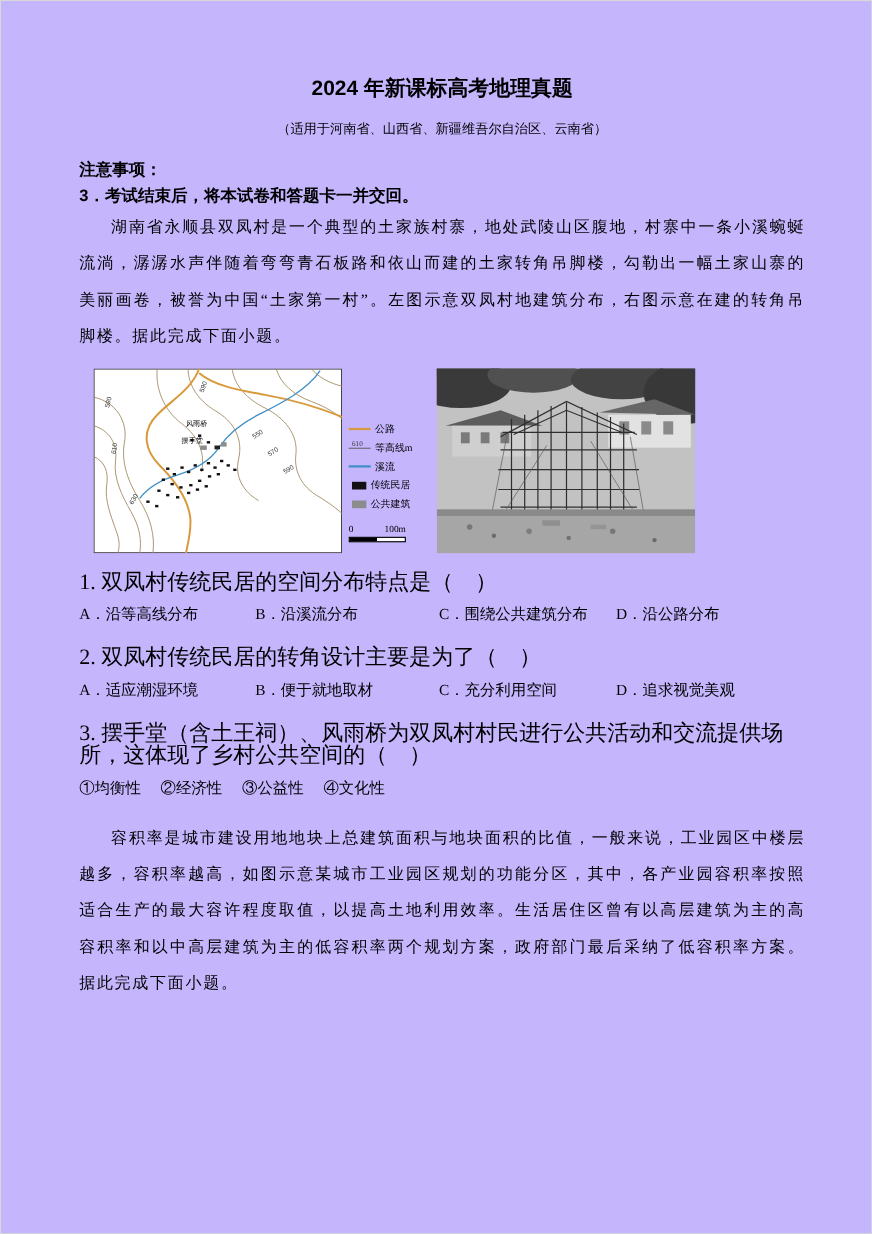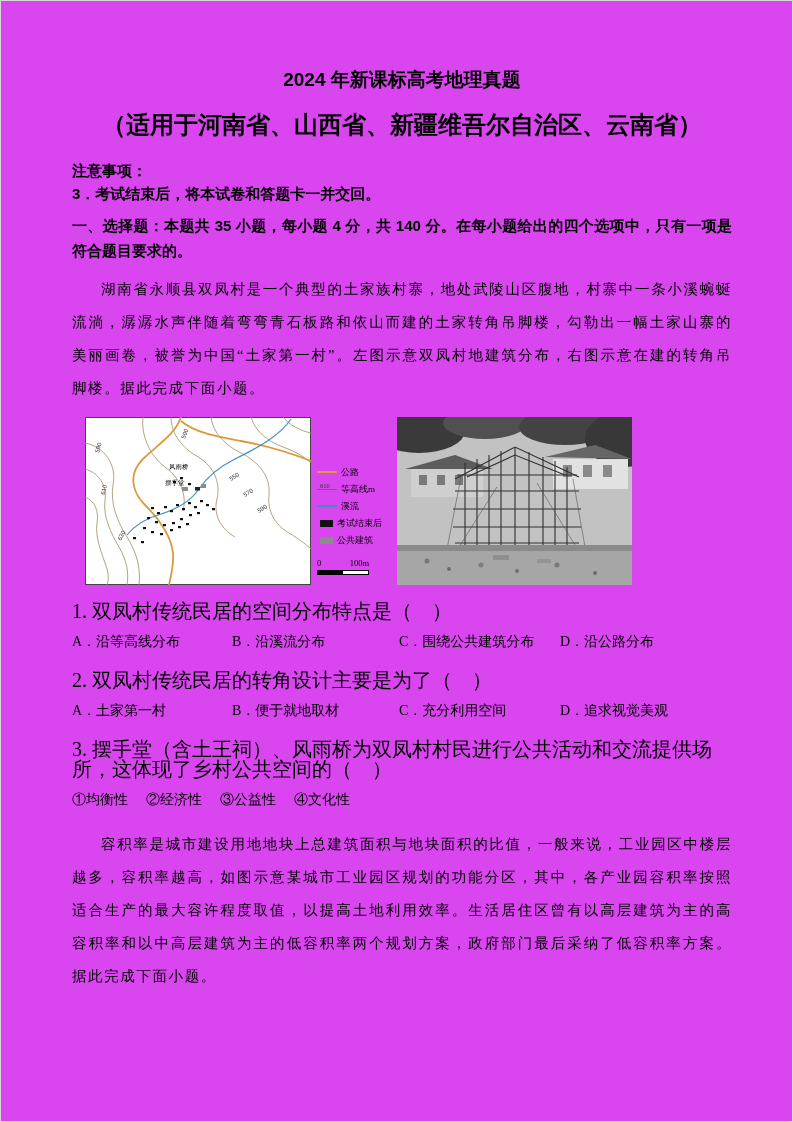--- a/index.html
+++ b/index.html
@@ -1,41 +1,41 @@
 <!DOCTYPE html>
 <html><head>
 <meta charset="utf-8">
 <style>
   html,body { margin:0; padding:0; background:#ffffff; }
   .page {
     position:relative;
     width:793px; height:1122px;
     box-sizing:border-box;
-    background:#d946ef;
+    background:#c4b5fd;
     border:1px solid #d8d8d8;
     padding:66px 60px 30px 71px;
     overflow:hidden;
     font-family:"Liberation Serif","DejaVu Serif",serif;
     color:#000;
   }
   .title {
     margin:0 0 16px 0;
     font-size:19px; font-weight:bold; text-align:center;
     font-family:"Liberation Sans","DejaVu Sans",sans-serif;
   }
   .subtitle {
     margin:0 0 18px 0;
-    font-size:24px; font-weight:bold; text-align:center;
+    font-size:12px; font-weight:normal; text-align:center;
     font-family:"Liberation Sans","DejaVu Sans",sans-serif;
   }
   .bold-block {
     font-family:"Liberation Sans","DejaVu Sans",sans-serif;
     font-weight:bold;
   }
-  .notice-header { font-size:15px; line-height:23px; }
+  .notice-header { font-size:15px; line-height:23px;font-family:Liberation Serif, serif; }
   .notice { margin:0; font-size:15px; line-height:23.5px; text-align:justify; }
   .section-header { margin:7px 0 10px 0; font-size:15px; line-height:25px; text-align:justify; }
   .passage {
     margin:0 0 8px 0;
     font-size:14.5px; line-height:33px; letter-spacing:1.6px;
     text-align:justify; text-indent:2em;
   }
   .figure-row { display:flex; align-items:flex-start; margin:12px 0 10px 13px; }
   .map-svg { flex:0 0 auto; display:block; }
   .photo-svg { flex:0 0 auto; display:block; margin-left:4px; }
@@ -69,21 +69,20 @@
 <body>
 
 <div class="page">
 
   <h1 class="title">2024 年新课标高考地理真题</h1>
   <h2 class="subtitle">（适用于河南省、山西省、新疆维吾尔自治区、云南省）</h2>
 
   <div class="notice-header bold-block">注意事项：</div>
   <p class="notice bold-block">3．考试结束后，将本试卷和答题卡一并交回。</p>
 
-  <p class="section-header bold-block">一、选择题：本题共 35 小题，每小题 4 分，共 140 分。在每小题给出的四个选项中，只有一项是符合题目要求的。</p>
 
   <p class="passage">湖南省永顺县双凤村是一个典型的土家族村寨，地处武陵山区腹地，村寨中一条小溪蜿蜒流淌，潺潺水声伴随着弯弯青石板路和依山而建的土家转角吊脚楼，勾勒出一幅土家山寨的美丽画卷，被誉为中国“土家第一村”。左图示意双凤村地建筑分布，右图示意在建的转角吊脚楼。据此完成下面小题。</p>
 
   <div class="figure-row">
 
     <svg class="map-svg" viewBox="0 0 226 168" width="226" height="168" xmlns="http://www.w3.org/2000/svg">
       <rect x="0.5" y="0.5" width="225" height="167" fill="#ffffff" stroke="#444" stroke-width="1"></rect>
       <g stroke="#a08a5f" stroke-width="0.8" fill="none">
         <path d="M0,26 C20,30 32,48 28,68 C25,86 32,104 42,120 C52,136 56,152 54,168"></path>
         <path d="M0,52 C14,56 22,68 20,84 C18,100 26,116 34,130 C42,144 44,156 42,168"></path>
@@ -160,21 +159,21 @@
             <i class="contour-num">610</i>
           </span>
         <span class="legend-label">等高线m</span>
       </div>
       <div class="legend-item">
         <span class="sym sym-stream"></span>
         <span class="legend-label">溪流</span>
       </div>
       <div class="legend-item">
         <span class="sym-box sym-dwelling"></span>
-        <span class="legend-label">考试结束后</span>
+        <span class="legend-label">传统民居</span>
       </div>
       <div class="legend-item">
         <span class="sym-box sym-public"></span>
         <span class="legend-label">公共建筑</span>
       </div>
       <div class="legend-scale">
         <div class="scale-labels">
           <span>0</span>
           <span>100m</span>
         </div>
@@ -248,21 +247,21 @@
       <span>A．沿等高线分布</span>
       <span>B．沿溪流分布</span>
       <span>C．围绕公共建筑分布</span>
       <span>D．沿公路分布</span>
     </div>
   </div>
 
   <div class="question">
     <p class="question-stem">2. 双凤村传统民居的转角设计主要是为了（　）</p>
     <div class="options-row">
-      <span>A．土家第一村</span>
+      <span>A．适应潮湿环境</span>
       <span>B．便于就地取材</span>
       <span>C．充分利用空间</span>
       <span>D．追求视觉美观</span>
     </div>
   </div>
 
   <div class="question">
     <p class="question-stem">3. 摆手堂（含土王祠）、风雨桥为双凤村村民进行公共活动和交流提供场所，这体现了乡村公共空间的（　）</p>
     <div class="suboptions-row">
       <span>①均衡性</span>

